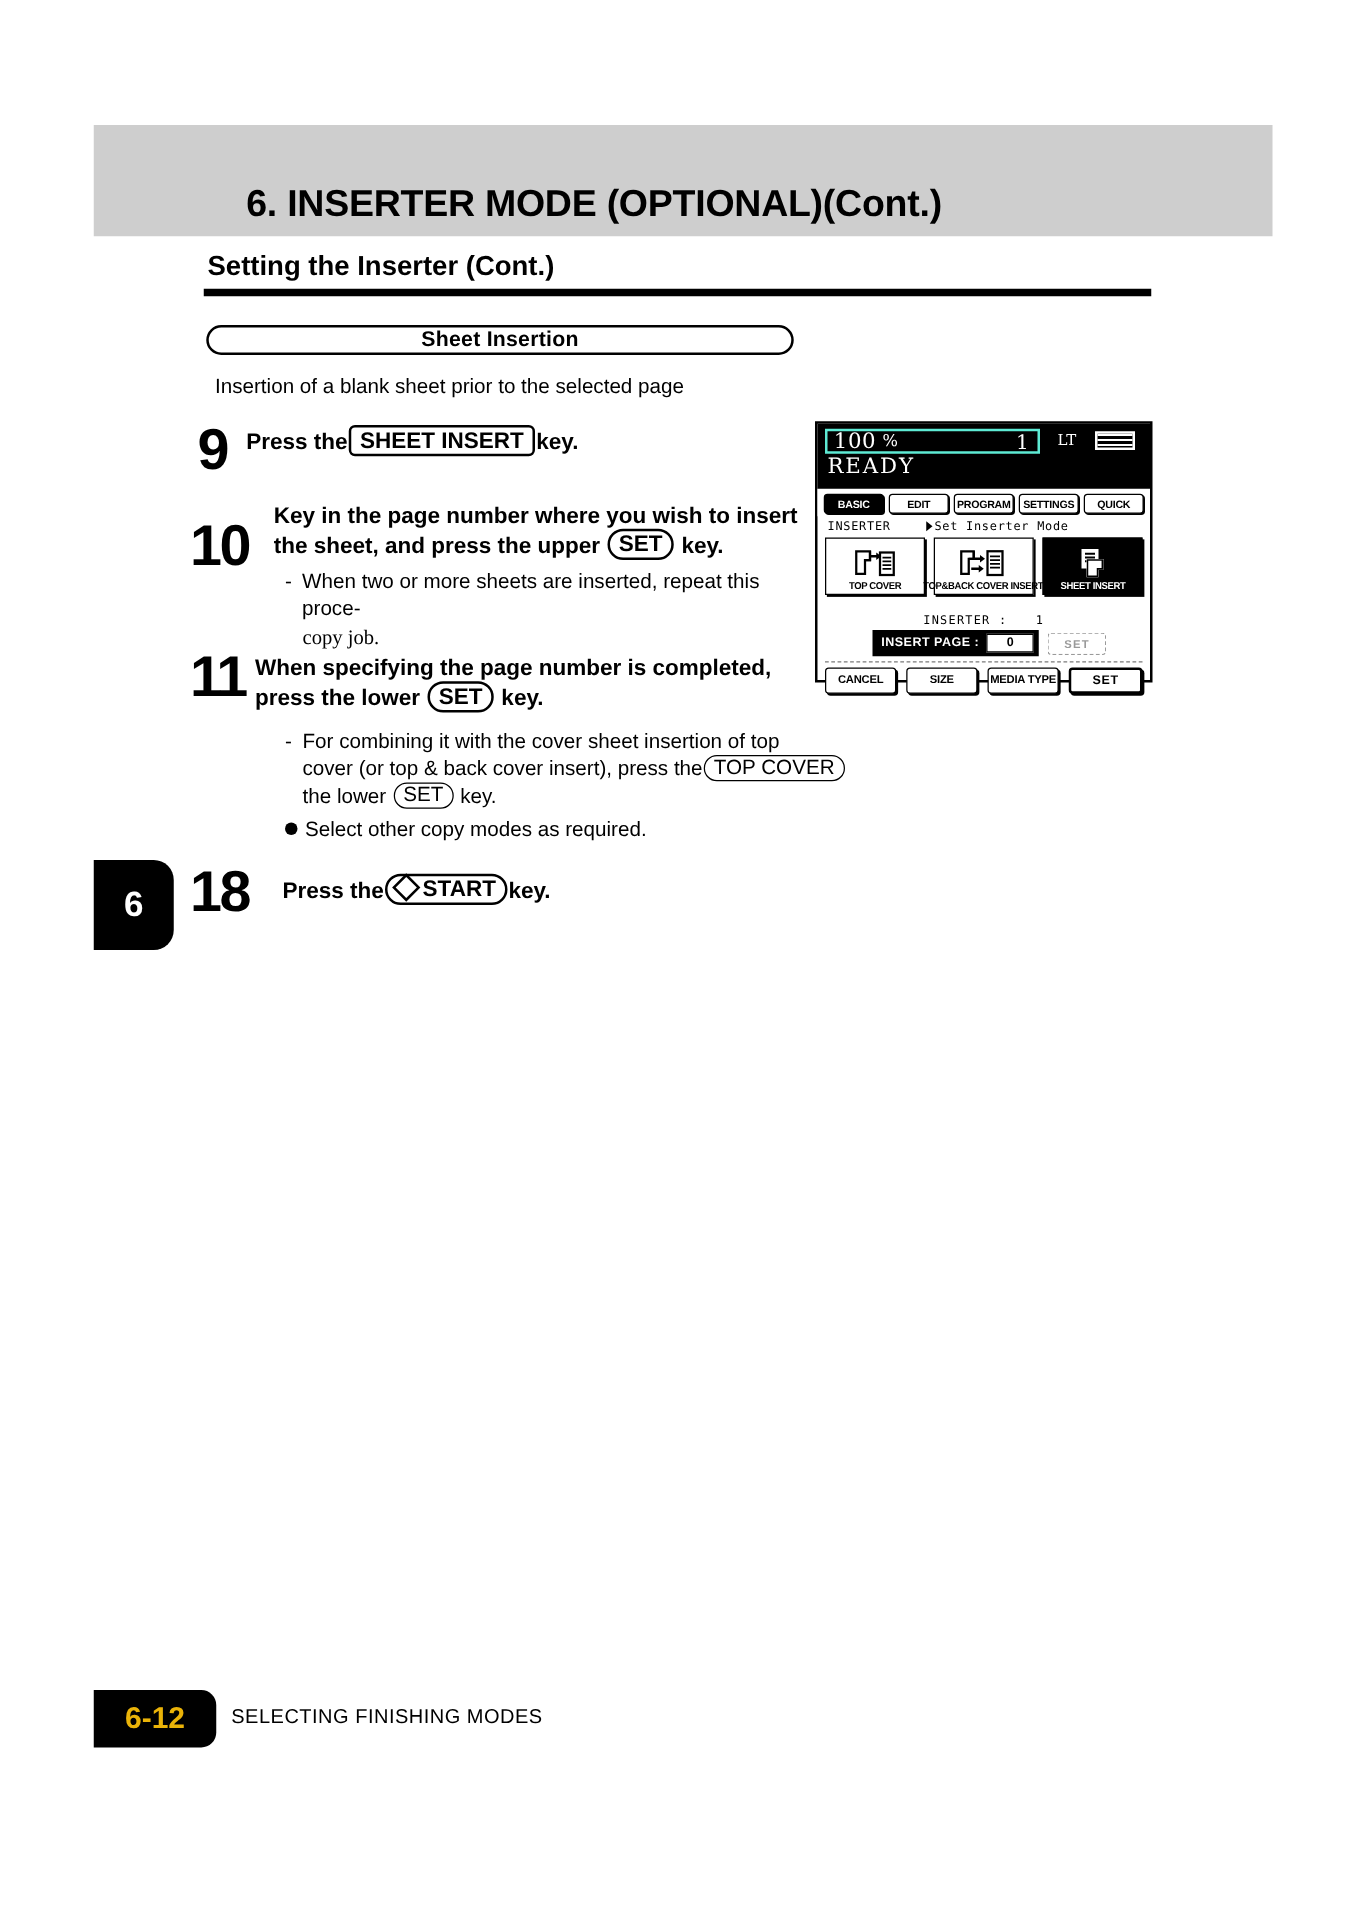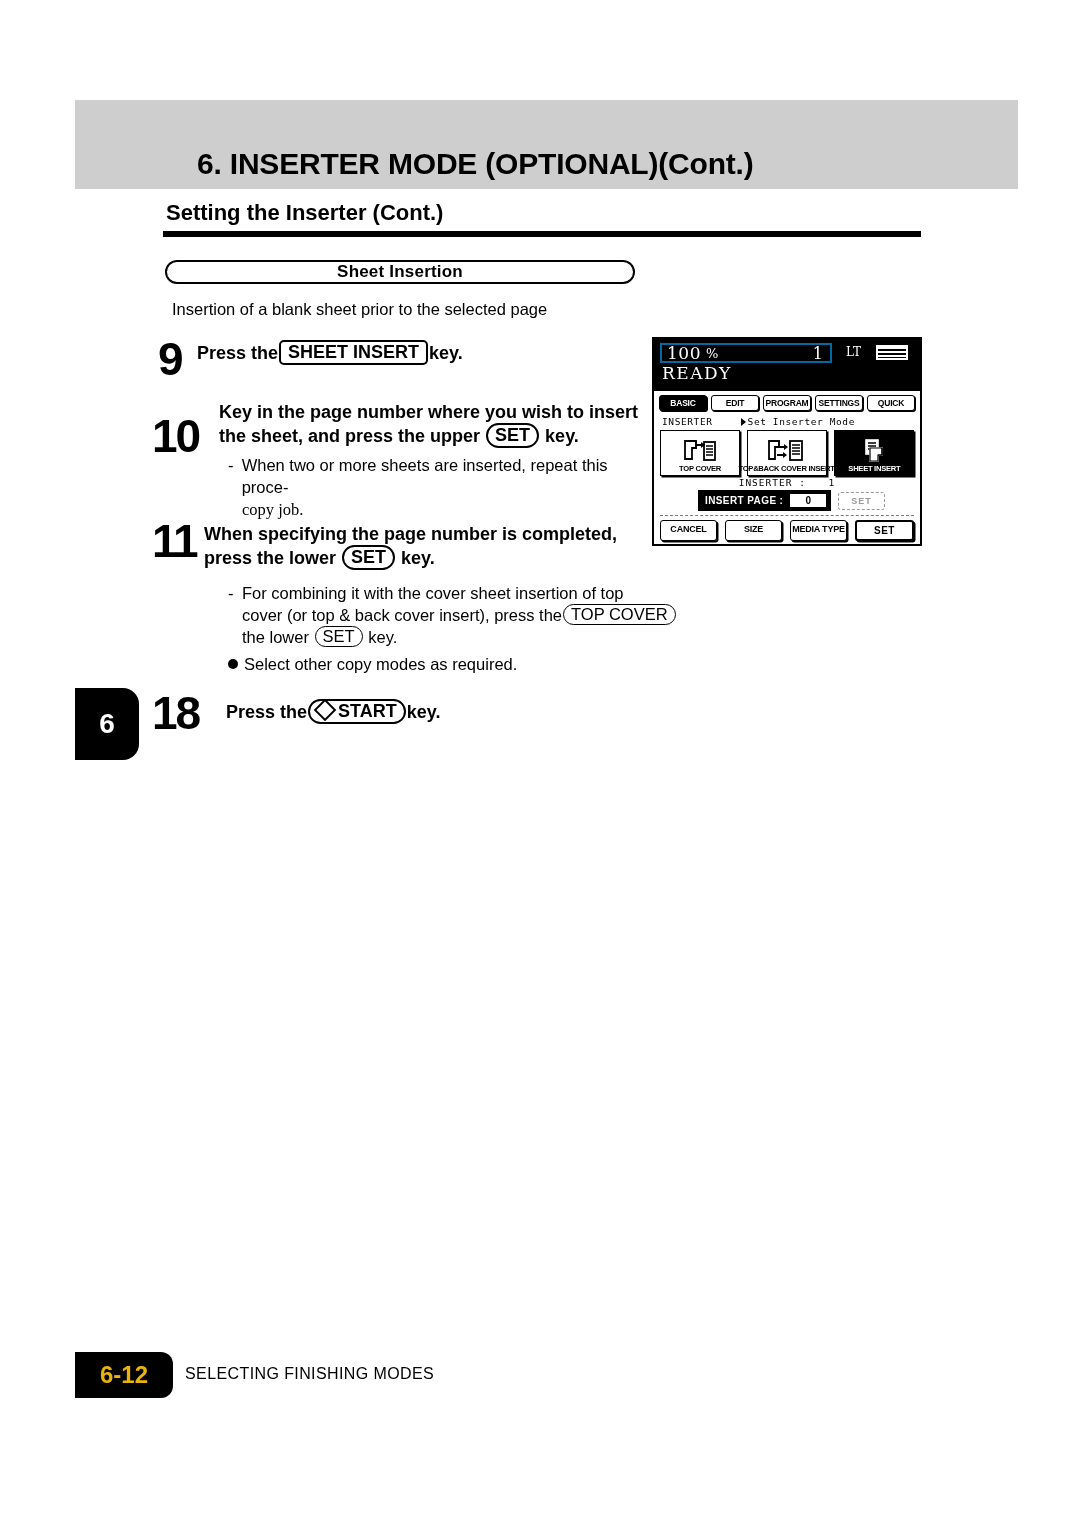--- a/index.html
+++ b/index.html
@@ -175,21 +175,21 @@
     height: 52px;
     background: #000;
     color: #fff;
   }
   .lcd-ratio-box {
     position: absolute;
     left: 6px;
     top: 4px;
     width: 172px;
     height: 20px;
-    border: 2px solid #0369a1;
+    border: 2px solid #5eead4;
     box-sizing: border-box;
     display: flex;
     align-items: center;
     font-family: "DejaVu Serif", serif;
   }
   .lcd-ratio-box .zoom {
     font-size: 17px;
     margin-left: 5px;
     letter-spacing: 0.5px;
   }
@@ -301,21 +301,21 @@
     font-family: "Liberation Sans", sans-serif;
     white-space: nowrap;
     transform: scaleX(0.95);
   }
   .mode-icon { height: 26px; display:flex; align-items:center; justify-content:center; }
 
   .lcd-inserter-row {
     text-align: center;
     font-size: 9.5px;
     letter-spacing: 1px;
-    margin-top: 1px;
+    margin-top: 15px;
   }
   .lcd-inserter-row .idx { margin-left: 16px; }
 
   .lcd-page-row {
     display: flex;
     align-items: center;
     margin: 2px 0 0 44px;
   }
   .lcd-page-field {
     background: #000;

